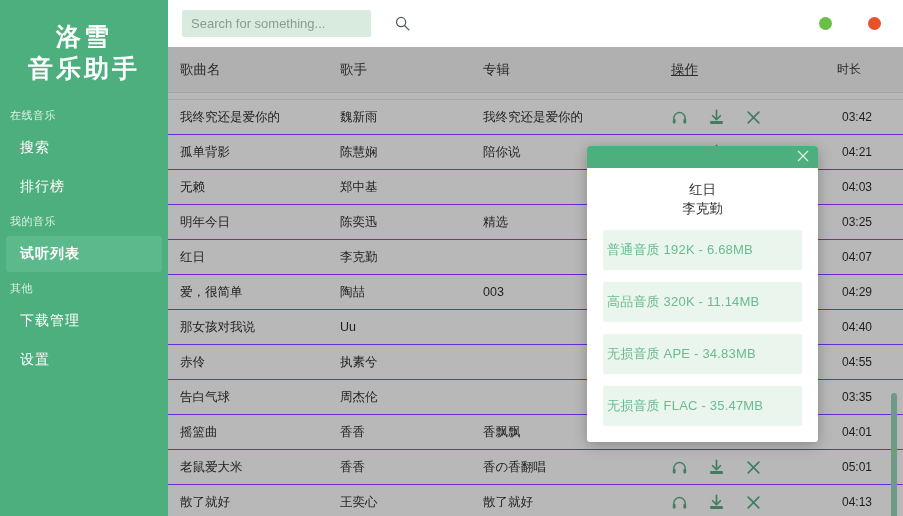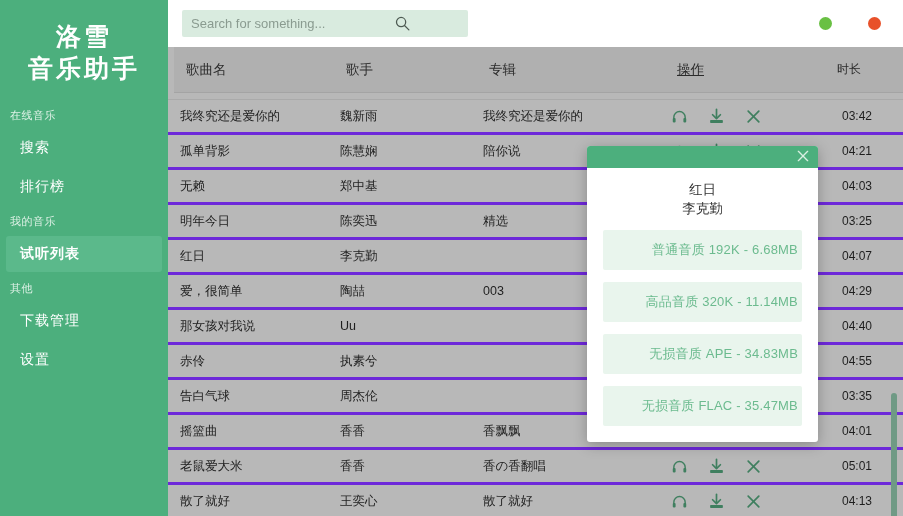--- a/index.html
+++ b/index.html
@@ -74,21 +74,21 @@
     align-items: center;
     padding: 0 14px 0 14px;
     position: relative;
   }
   .search-wrap {
     position: relative;
     width: 237px;
     height: 27px;
   }
   #search-input {
-    width: 286px;
+    width: 189px;
     height: 27px;
     background: #d9ebdf;
     border: none;
     outline: none;
     border-radius: 2px;
     padding: 0 30px 0 9px;
     font-size: 13px;
     color: #4a4a4a;
     font-family: "Liberation Sans", sans-serif;
   }
@@ -118,35 +118,34 @@
   
   #table-head {
     height: 46px;
     flex: 0 0 46px;
     background: #b0b0b0;
     display: flex;
     align-items: center;
     font-size: 13.5px;
     color: #2b2b2b;
     border-bottom: 1px solid #a4a4a4;
-    margin-left: 6px;
   }
   #table-body {
     flex: 1 1 auto;
     position: relative;
     overflow: hidden;
     background: #b8b8b8;
   }
   .row {
     display: flex;
     align-items: center;
     height: 35px;
     font-size: 12.5px;
     color: #1e1e1e;
-    border-bottom: 3px solid #6d28d9;
+    border-bottom: 1px solid #6d28d9;
     background: #b8b8b8;
   }
   .row.partial { height: 7px; border-bottom: 1px solid #aaaaaa; }
   .c-title  { flex: 0 0 172px; padding-left: 12px; }
   .c-artist { flex: 0 0 143px; }
   .c-album  { flex: 0 0 185px; }
   .c-ops    { flex: 0 0 120px; display: flex; align-items: center; gap: 20px; padding-left: 3px; }
   .c-dur    { flex: 1 1 auto; text-align: right; padding-right: 31px; font-size: 12px; }
 
   #table-head .c-title  { padding-left: 12px; }
@@ -200,21 +199,21 @@
     text-align: center;
     font-size: 13.5px;
     color: #333;
     line-height: 19px;
     padding-bottom: 12px;
   }
   .modal-song .artist { display: block; }
   .quality-btn {
     background: #e9f5ed;
     color: #6cbb8f;
-    text-align: right;
+    text-align: left;
     font-size: 13px;
     padding: 11px 4px;
     margin-bottom: 12px;
     border-radius: 2px;
     cursor: pointer;
     letter-spacing: 0.2px;
   }
   .quality-btn:last-child { margin-bottom: 0; }
 </style>
 </head>

